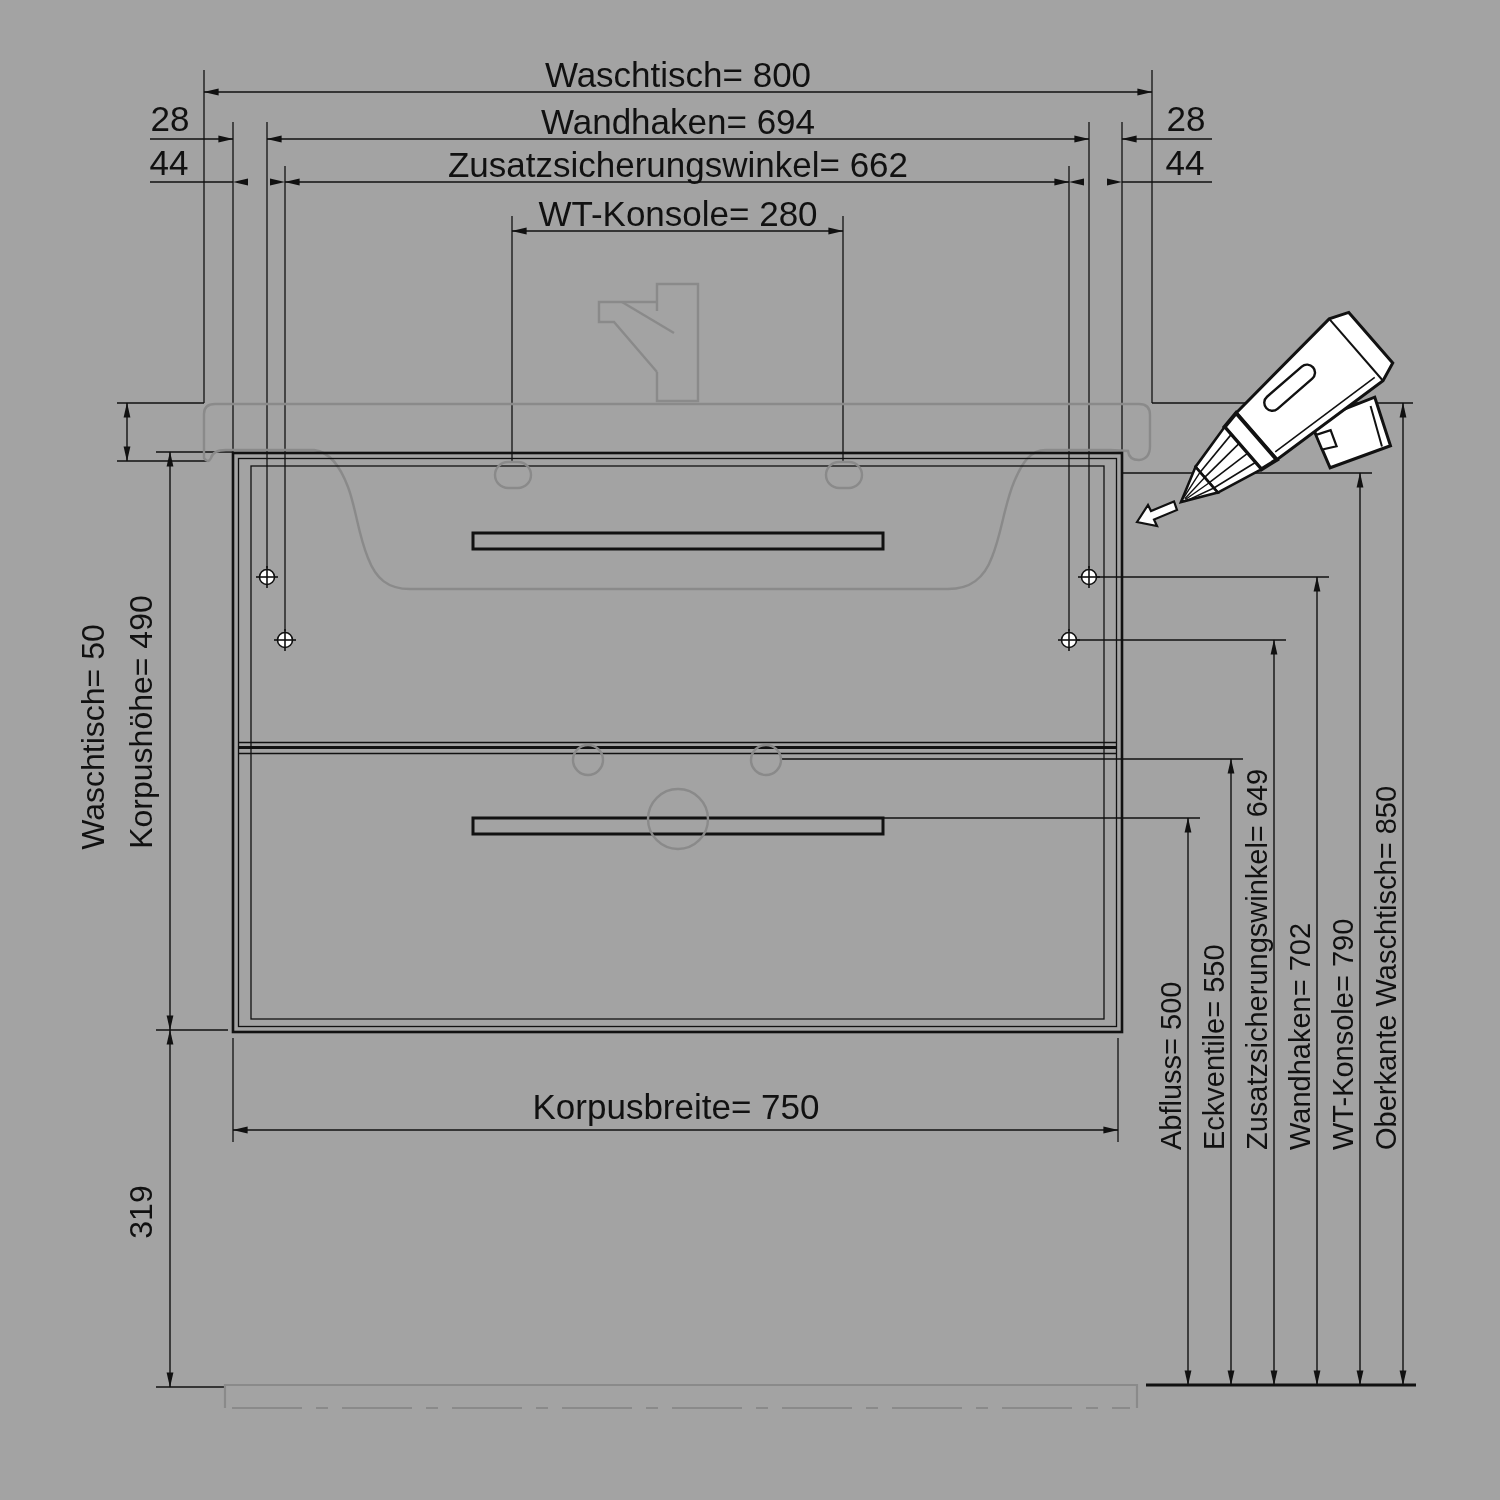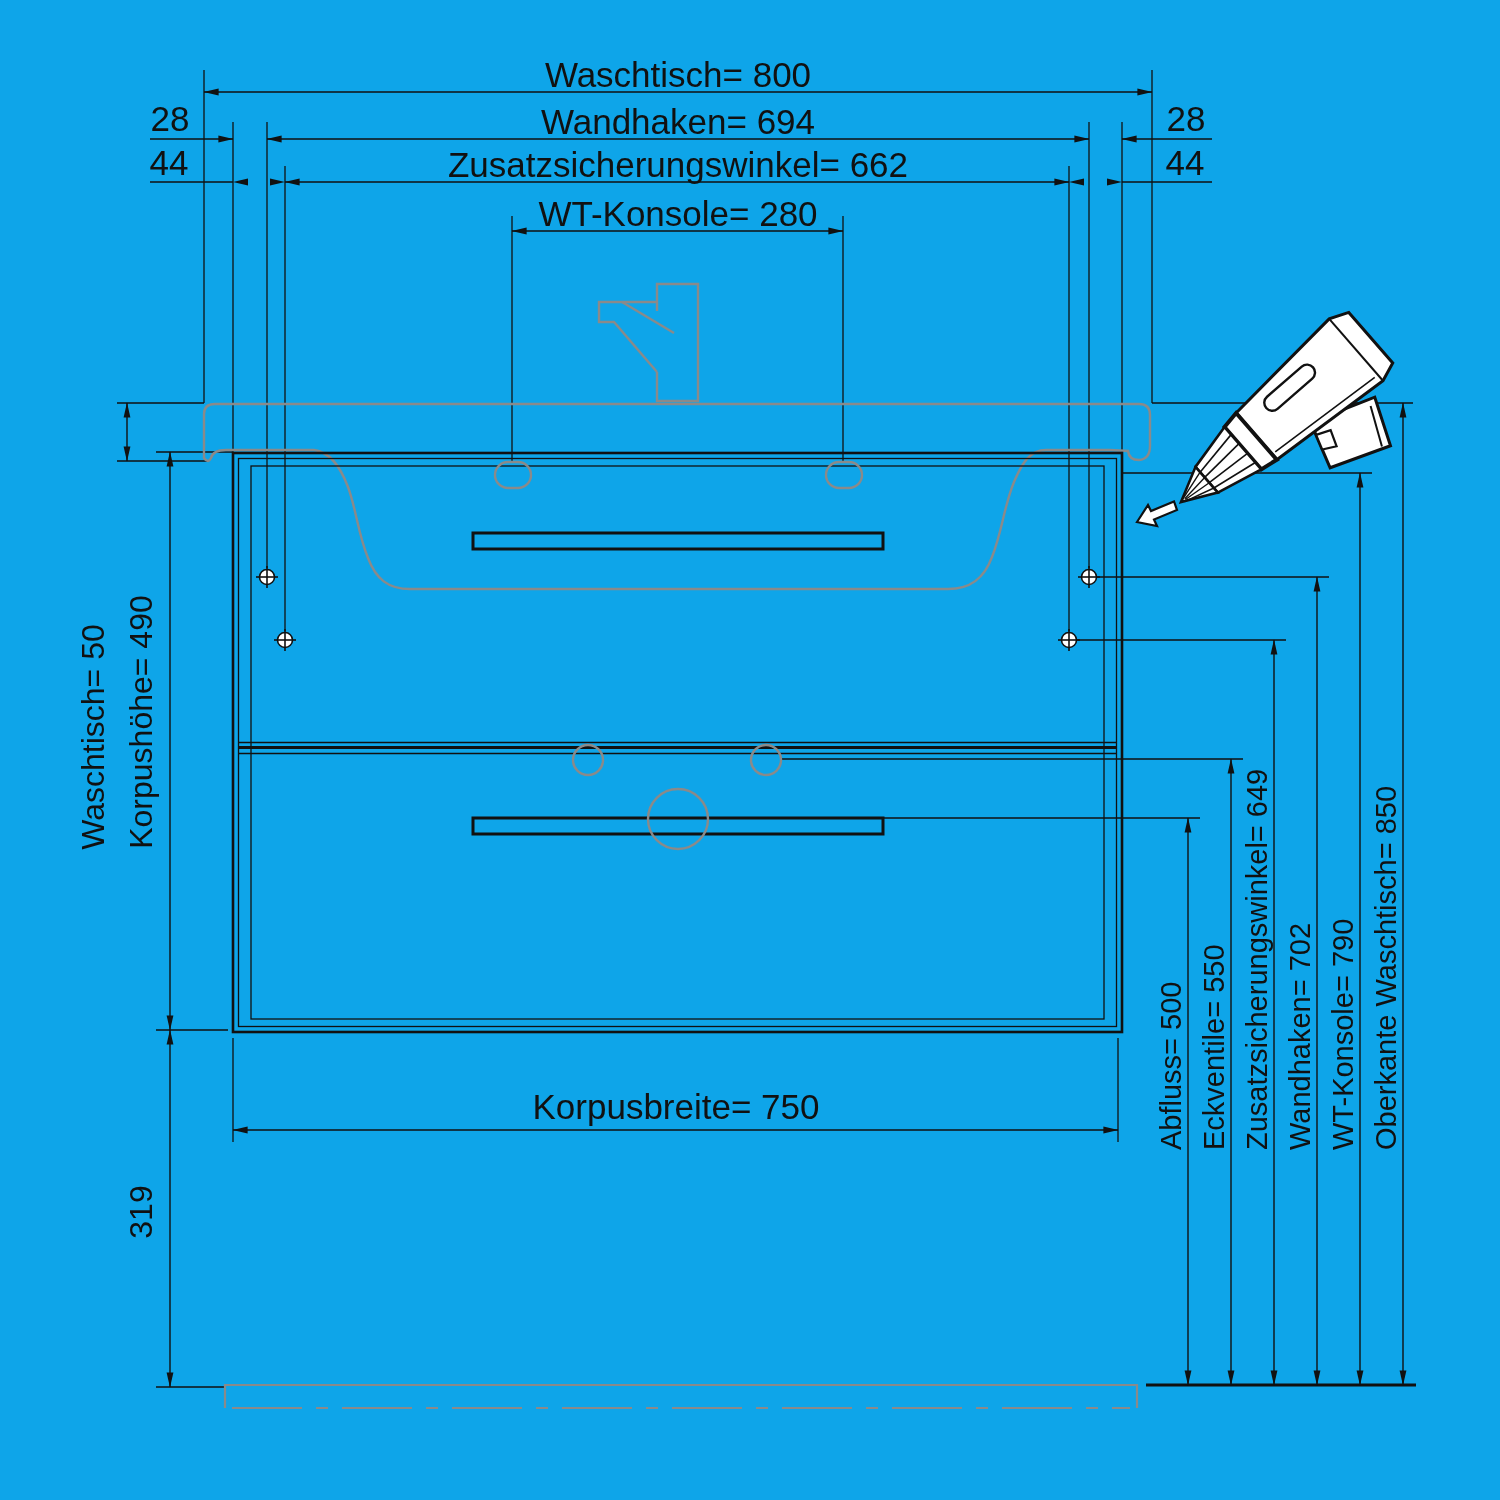--- a/index.html
+++ b/index.html
@@ -1,16 +1,16 @@
 <!DOCTYPE html>
 <html><head>
 <meta charset="utf-8">
 <style>
   html,body{margin:0;padding:0;background:#fff;}
-  #stage{position:relative;width:1500px;height:1500px;background:#0ea5e9;overflow:hidden;}
+  #stage{position:relative;width:1500px;height:1500px;background:#a3a3a3;overflow:hidden;}
   svg{position:absolute;left:0;top:0;}
   text{font-family:"Liberation Sans","DejaVu Sans",sans-serif;fill:#111;}
   .dim{stroke:#111;stroke-width:1.4;fill:none;}
   .thin{stroke:#111;stroke-width:1.3;fill:none;}
   .blk{stroke:#111;fill:none;}
   .gry{stroke:#8a8a8a;fill:none;}
   .lbl-top{font-size:35px;}
   .lbl-left{font-size:32px;}
   .lbl-right{font-size:29px;}
 </style>

